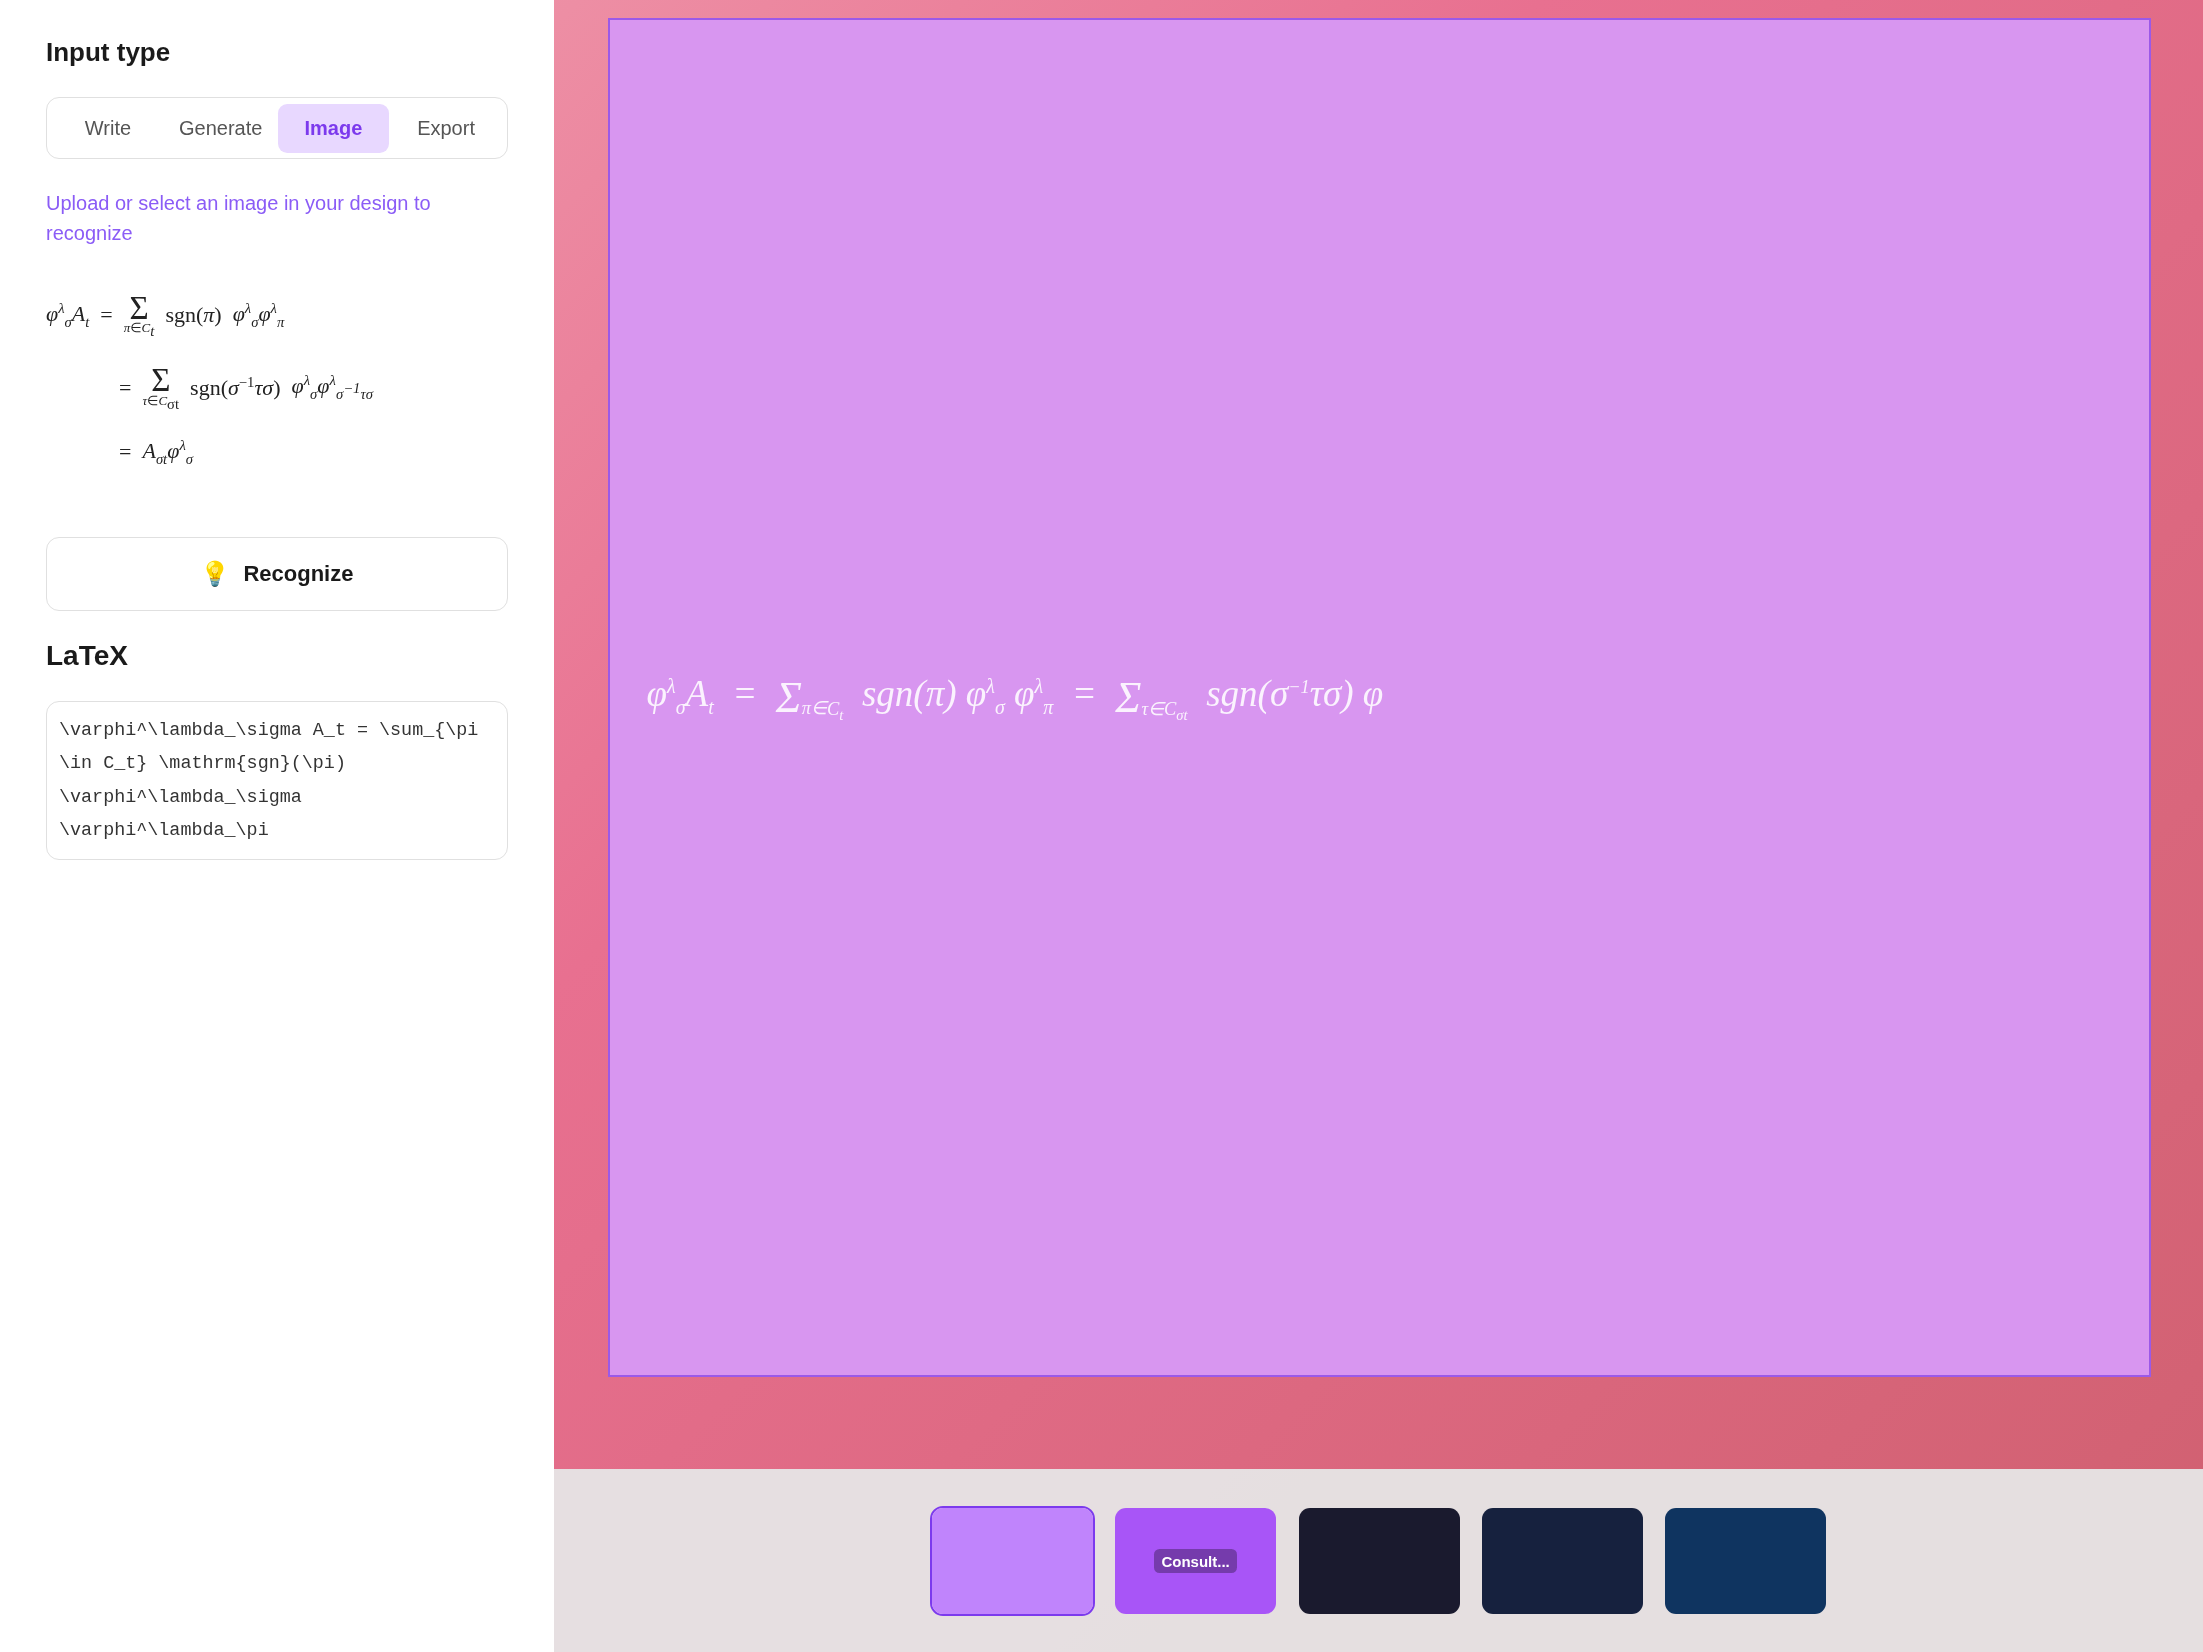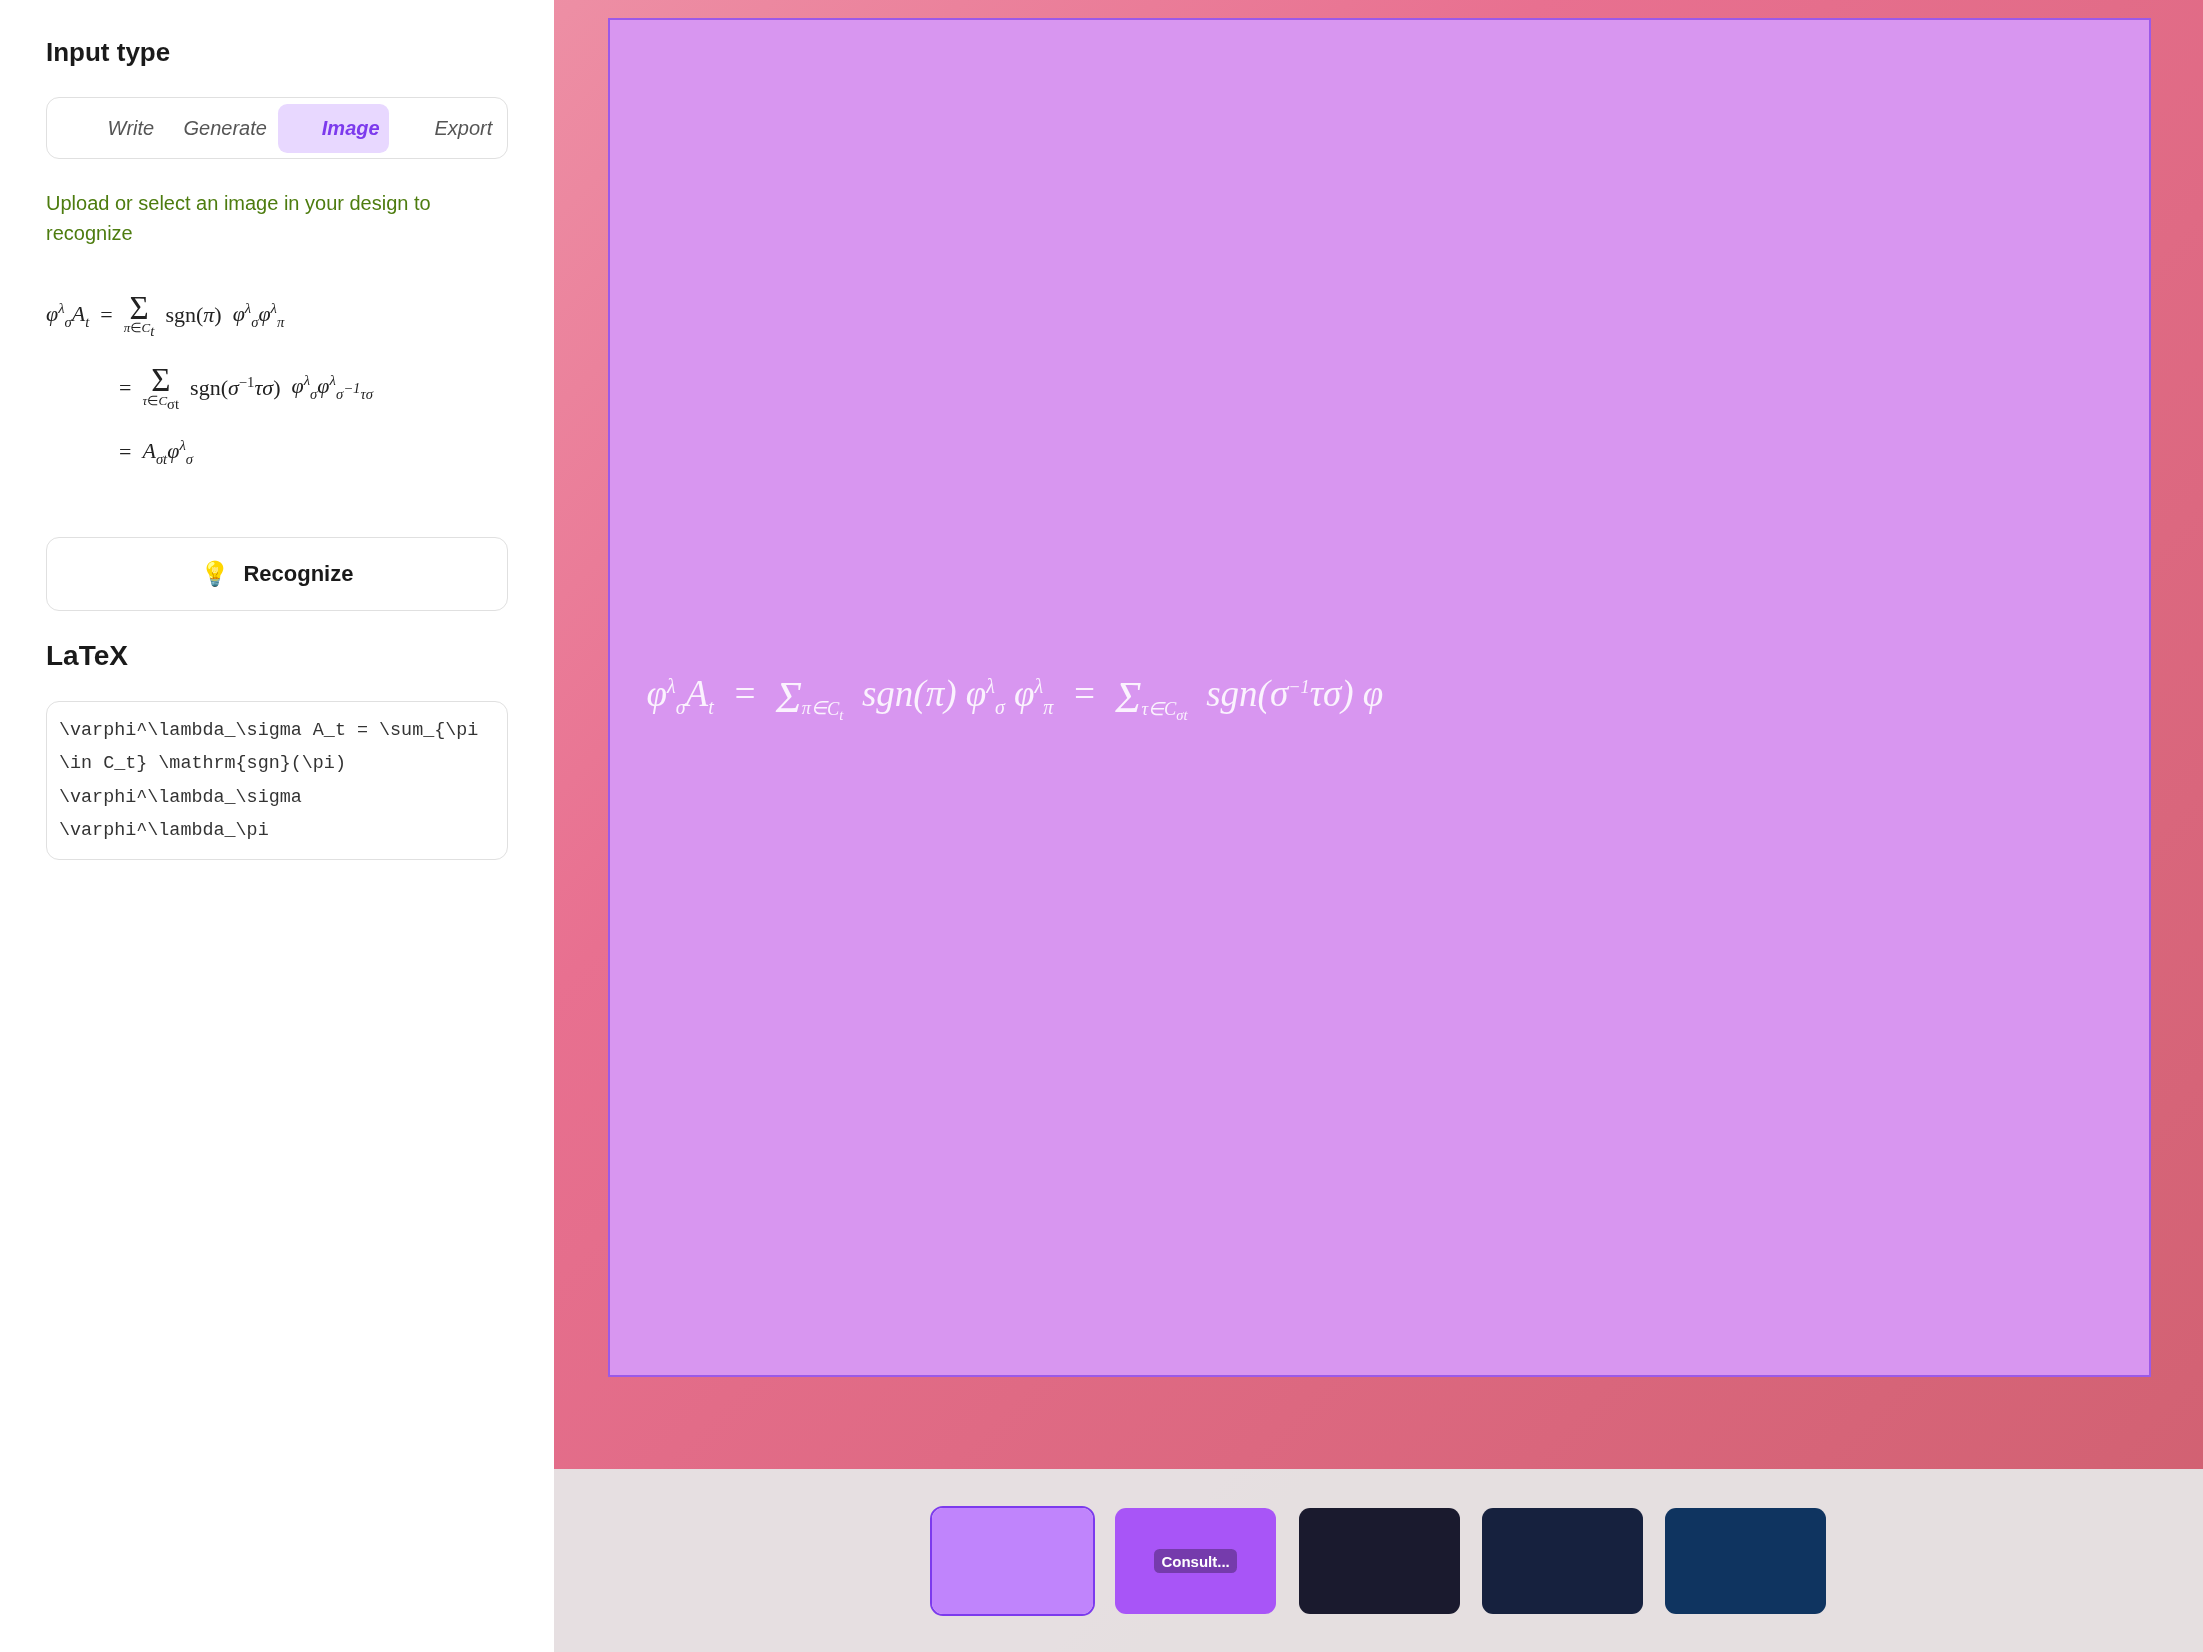--- a/index.html
+++ b/index.html
@@ -36,39 +36,38 @@
       border: 1.4px solid #e0e0e0;
       border-radius: 13px;
       overflow: hidden;
       padding: 5.5px;
       gap: 1.8px;
       background: #fff;
     }
 
     .tab-item {
       flex: 1;
-      text-align: right;
+      text-align: center;
       padding: 13px 9.2px;
       font-size: 20px;
       color: #555;
       cursor: pointer;
       border-radius: 9.2px;
       transition: background 0.2s;
-      font-style: italic;
     }
 
     .tab-item.active {
       background: #e8d8ff;
       color: #7c3aed;
       font-weight: 600;
     }
 
     .description-text {
       font-size: 20px;
-      color: #4d7c0f;
+      color: #8b5cf6;
       line-height: 1.5;
     }
 
     .recognize-btn {
       display: flex;
       align-items: center;
       justify-content: center;
       gap: 13px;
       border: 1.4px solid #e0e0e0;
       border-radius: 13px;

